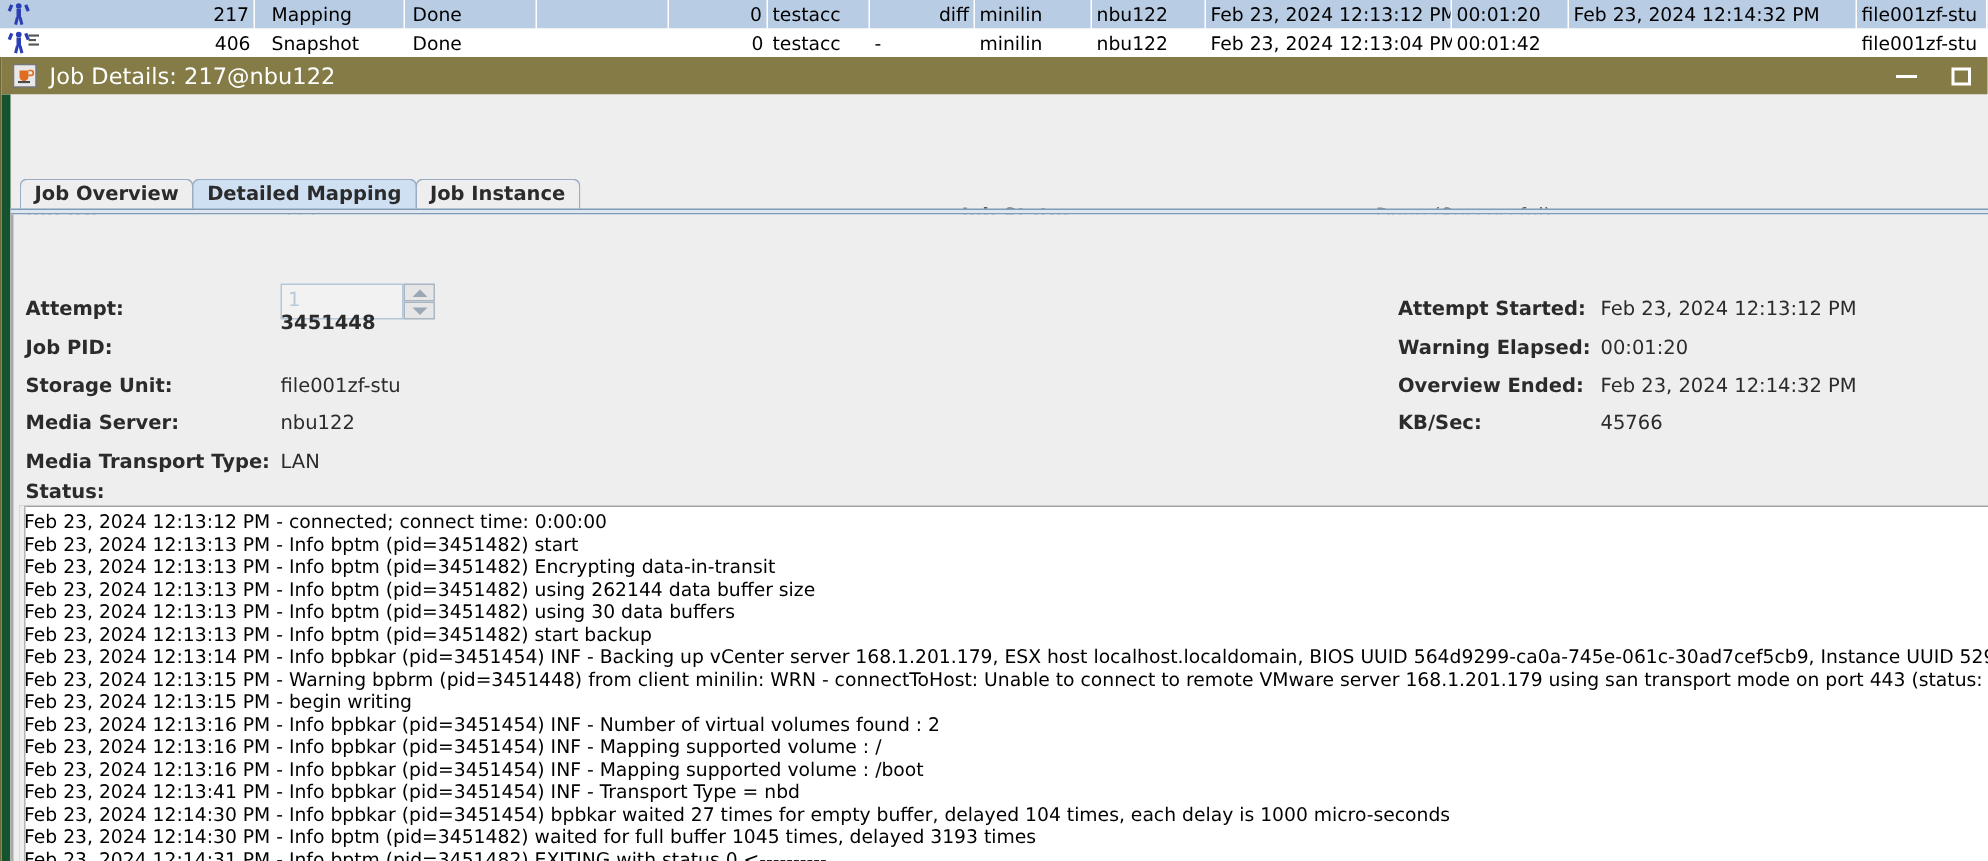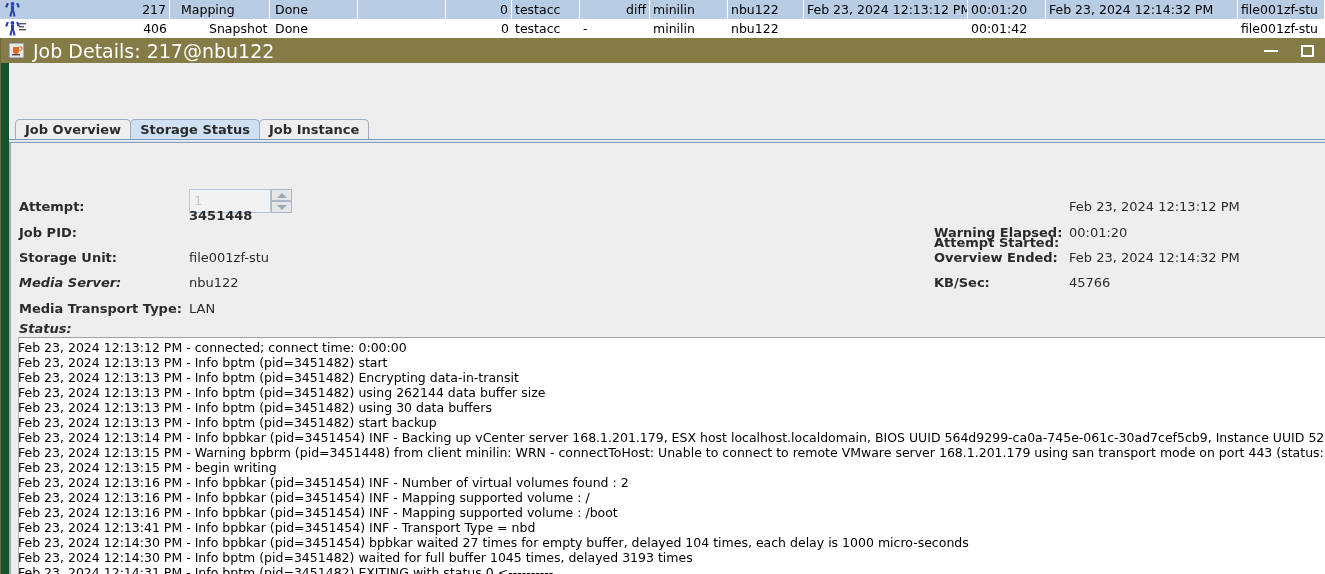--- a/index.html
+++ b/index.html
@@ -40,34 +40,34 @@
     border-left: 1px solid #6f6838;
   }
   #title-bar {
     position: relative;
     height: 25px; width: 100%;
     background: #847b46;
     display: flex; align-items: center;
   }
   #title-bar .tb-icon { width: 17px; height: 17px; margin-left: 7px; position: relative; }
   #title-bar .tb-text {
-    color: #ffffff; font-size: 19px; margin-left: 8px;
+    color: #ffffff; font-size: 15px; margin-left: 8px;
     font-family: "DejaVu Sans", "Liberation Sans", sans-serif;
   }
   .win-btns { position: absolute; right: 0px; top: 0; height: 25px; display: flex; align-items: center; }
   .win-btn { width: 36px; height: 25px; display: flex; align-items: center; justify-content: center; }
   .min-glyph { width: 14px; height: 2px; background: #ffffff; display: block; }
   .max-glyph { width: 13px; height: 12px; border: 2px solid #ffffff; display: block; }
 
   
   #dialog-body {
     position: relative;
     width: 1325px; height: 511px;
     background: #eeeeee;
-    border-left: 8px solid #14532d;
+    border-left: 6px solid #14532d;
   }
 
   .fld-label {
     position: absolute; font-size: 13px; color: #2b2b2b;
     font-weight: bold; white-space: nowrap;
   }
   .fld-value {
     position: absolute; font-size: 13px; color: #2b2b2b; white-space: nowrap;
   }
 
@@ -109,21 +109,21 @@
   }
   #attempt-spinner .sp-btns { width: 21px; display: flex; flex-direction: column; }
   #attempt-spinner .sp-up, #attempt-spinner .sp-dn {
     flex: 1; background: #e6e6e6; border: 1px solid #a9b6c4;
     display: flex; align-items: center; justify-content: center;
   }
   .tri-up { width: 0; height: 0; border-left: 5px solid transparent; border-right: 5px solid transparent; border-bottom: 5px solid #9aa7b4; }
   .tri-dn { width: 0; height: 0; border-left: 5px solid transparent; border-right: 5px solid transparent; border-top: 5px solid #9aa7b4; }
 
   
-  #status-label { position: absolute; left: 10px; top: 258px; font-size: 13px; font-weight: bold; color: #2b2b2b; font-style: italic; }
+  #status-label { position: absolute; left: 10px; top: 258px; font-size: 13px; font-weight: bold; color: #2b2b2b; }
   #status-log {
     position: absolute; left: 6px; top: 274px;
     width: 1319px; height: 300px;
     background: #ffffff;
     border: 1px solid #a0a0a0;
     border-right: none; border-bottom: none;
     overflow: hidden;
   }
   #status-log-inner { position: relative; padding: 2px 0 0 2px; }
   .log-line {
@@ -174,28 +174,29 @@
             <rect x="10" y="10.5" width="2" height="5" transform="rotate(-14 11 13)"></rect>
             <circle cx="9.5" cy="3" r="1.9"></circle>
           </g>
           <g fill="#555">
             <rect x="16" y="3" width="7" height="1.4"></rect>
             <rect x="16" y="6" width="5" height="1.4"></rect>
             <rect x="16" y="9" width="7" height="1.4"></rect>
           </g>
         </svg></span>
       <span class="jt-cell num" style="left: 30px; width: 140px;">406</span>
-      <span class="jt-cell" style="left: 178px; width: 92px; margin-left: 28px;">Snapshot</span>
+      <span class="jt-cell" style="left: 178px; width: 92px;">Snapshot</span>
       <span class="jt-cell" style="left: 272px; width: 86px;">Done</span>
       <span class="jt-cell" style="left: 358px; width: 88px;"></span>
       <span class="jt-cell num" style="left: 446px; width: 66px;">0</span>
       <span class="jt-cell" style="left: 512px; width: 68px;">testacc</span>
       <span class="jt-cell" style="left: 580px; width: 70px;">-</span>
       <span class="jt-cell" style="left: 650px; width: 78px;">minilin</span>
       <span class="jt-cell" style="left: 728px; width: 76px;">nbu122</span>
+      <span class="jt-cell" style="left: 804px; width: 164px;">Feb 23, 2024 12:13:04 PM</span>
       <span class="jt-cell" style="left: 968px; width: 78px;">00:01:42</span>
       <span class="jt-cell" style="left: 1238px; width: 87px;">file001zf-stu</span>
     </div>
   </div>
 
 <div id="job-details-window">
 
   <div id="title-bar">
     <span class="tb-icon">
       <svg width="17" height="17" viewBox="0 0 17 17">
@@ -218,21 +219,21 @@
 
   <div id="dialog-body">
 
     <span class="fld-label" style="left:10px; top:74px;">Job ID:</span>
     <span class="fld-value" style="left:180px; top:74px;">217</span>
     <span class="fld-label" style="left:634px; top:74px;">Job State:</span>
     <span class="fld-value" style="left:910px; top:74px;">Done (Successful)</span>
 
     <div id="tab-strip">
         <div class="tab"><span>Job Overview</span></div>
-        <div class="tab selected"><span>Storage Status</span></div>
+        <div class="tab selected"><span>Detailed Mapping</span></div>
         <div class="tab"><span>Job Instance</span></div>
       </div>
     <div id="tab-underline"></div>
     <div id="tab-panel"></div>
 
     <span class="fld-label" style="left:10px; top:136px;">Attempt:</span>
     <div id="attempt-spinner">
       <span class="sp-field">1</span>
       <span class="sp-btns">
         <span class="sp-up">
@@ -243,27 +244,27 @@
           </span>
       </span>
     </div>
 
     <span class="fld-label" style="left:10px; top:162px;">Job PID:</span>
     <span class="fld-value" style="left:180px; top:145px;font-weight:bold;">3451448</span>
 
     <span class="fld-label" style="left:10px; top:187px;">Storage Unit:</span>
     <span class="fld-value" style="left:180px; top:187px;">file001zf-stu</span>
 
-    <span class="fld-label" style="left:10px; top:212px;font-style:italic;">Media Server:</span>
+    <span class="fld-label" style="left:10px; top:212px;">Media Server:</span>
     <span class="fld-value" style="left:180px; top:212px;">nbu122</span>
 
     <span class="fld-label" style="left:10px; top:238px;">Media Transport Type:</span>
     <span class="fld-value" style="left:180px; top:238px;">LAN</span>
 
-    <span class="fld-label" style="left:925px; top:136px;margin-top:36px;">Attempt Started:</span>
+    <span class="fld-label" style="left:925px; top:136px;">Attempt Started:</span>
     <span class="fld-value" style="left:1060px; top:136px;">Feb 23, 2024 12:13:12 PM</span>
 
     <span class="fld-label" style="left:925px; top:162px;">Warning Elapsed:</span>
     <span class="fld-value" style="left:1060px; top:162px;">00:01:20</span>
 
     <span class="fld-label" style="left:925px; top:187px;">Overview Ended:</span>
     <span class="fld-value" style="left:1060px; top:187px;">Feb 23, 2024 12:14:32 PM</span>
 
     <span class="fld-label" style="left:925px; top:212px;">KB/Sec:</span>
     <span class="fld-value" style="left:1060px; top:212px;">45766</span>

